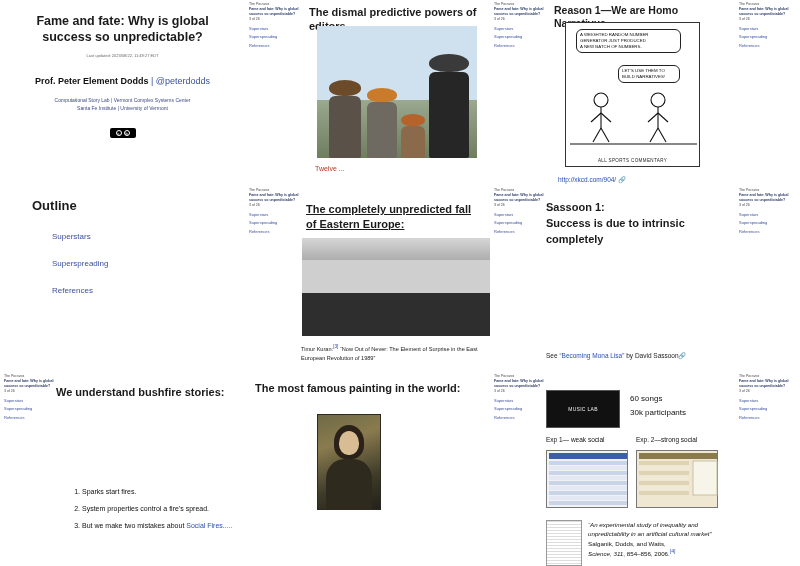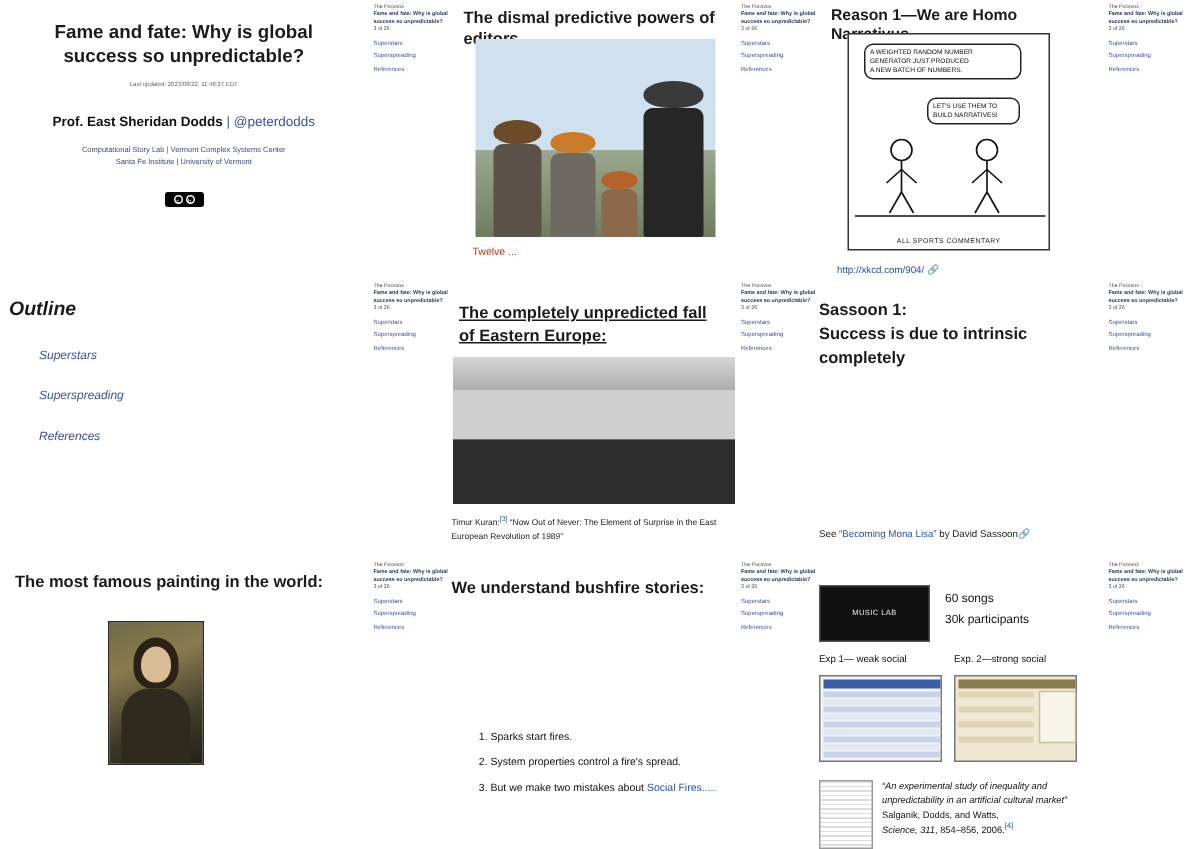--- a/index.html
+++ b/index.html
@@ -73,21 +73,21 @@
     position:absolute; left:75px; top:22px; width:135px; height:145px;
     border:1px solid #333; background:#fff;
   }
   #c3 .comic .panel-txt { font-size:4.4px; color:#111; line-height:1.35; }
   #c3 .bubble { border:1px solid #222; border-radius:6px; padding:2px 3px; background:#fff; }
   #c3 .caption-bottom { position:absolute; bottom:3px; left:0; right:0; text-align:center; font-size:4.5px; letter-spacing:.4px;}
   #c3 .link { position:absolute; left:68px; bottom:2px; font-size:6.5px; color:#333; }
   #c3 .link a { color:#2a4fb0; text-decoration:none;}
 
   
-  #c5 { padding: 12px 6px; font-style: italic; }
+  #c5 { padding: 12px 32px; }
   #c5 .slide-title { font-size:13px; }
   #c5 .outline-item { margin-left: 20px; margin-top: 18px; font-size:8px; color:#3b4fa0; }
 
   
   #c6 .slide-title { position:absolute; left:61px; top:16px; right:6px; font-size:11px; line-height:1.35;text-decoration:underline;}
   #c6 .photo {
     position:absolute; left:57px; top:52px; width:190px; height:98px;
     background: linear-gradient(180deg,#d6d6d4 0%, #8e8e8c 40%, #3b3b3b 100%);
     filter: grayscale(1);
   }
@@ -155,21 +155,21 @@
 </style>
 </head>
 <body>
 
 <div class="grid">
 
   <div class="cell" id="c1">
     <div class="slide-title">Fame and fate: Why is global success so unpredictable?</div>
     <div class="updated">Last updated: 2023/08/22, 11:48:27 EDT</div>
     <div class="author">
-      <span>Prof. East Sheridan Dodds</span>
+      <span>Prof. Peter Element Dodds</span>
       <span class="handle">| @peterdodds</span>
     </div>
     <div class="affil" style="white-space:pre-line">Computational Story Lab | Vermont Complex Systems Center
 Santa Fe Institute | University of Vermont</div>
     <div class="cc">
       <div class="circles">
           <div class="c">c</div>
           <div class="c">b</div>
         </div>
     </div>
@@ -313,44 +313,44 @@
     <div class="minitoc">
       <div class="mt-head">The Pocsvox</div>
       <div class="mt-title">Fame and fate: Why is global success so unpredictable?</div>
       <div class="mt-head">3 of 26</div>
       <div class="mt-item">Superstars</div>
       <div class="mt-item">Superspreading</div>
       <div class="mt-item">References</div>
     </div>
   </div>
 
+  <div class="cell" id="c10">
+    <div class="minitoc">
+      <div class="mt-head">The Pocsvox</div>
+      <div class="mt-title">Fame and fate: Why is global success so unpredictable?</div>
+      <div class="mt-head">3 of 26</div>
+      <div class="mt-item">Superstars</div>
+      <div class="mt-item">Superspreading</div>
+      <div class="mt-item">References</div>
+    </div>
+    <div class="slide-title">We understand bushfire stories:</div>
+    <ol>
+      <li>Sparks start fires.</li>
+      <li>System properties control a fire's spread.</li>
+      <li><span>But we make two mistakes about </span><a href="#">Social Fires.....</a></li>
+    </ol>
+  </div>
+
   <div class="cell" id="c9">
     <div class="slide-title">The most famous painting in the world:</div>
     <div class="mona">
       <div class="hair"></div>
       <div class="face"></div>
       <div class="torso"></div>
     </div>
-  </div>
-
-  <div class="cell" id="c10">
-    <div class="minitoc">
-      <div class="mt-head">The Pocsvox</div>
-      <div class="mt-title">Fame and fate: Why is global success so unpredictable?</div>
-      <div class="mt-head">3 of 26</div>
-      <div class="mt-item">Superstars</div>
-      <div class="mt-item">Superspreading</div>
-      <div class="mt-item">References</div>
-    </div>
-    <div class="slide-title">We understand bushfire stories:</div>
-    <ol>
-      <li>Sparks start fires.</li>
-      <li>System properties control a fire's spread.</li>
-      <li><span>But we make two mistakes about </span><a href="#">Social Fires.....</a></li>
-    </ol>
   </div>
 
   <div class="cell" id="c11">
     <div class="minitoc">
       <div class="mt-head">The Pocsvox</div>
       <div class="mt-title">Fame and fate: Why is global success so unpredictable?</div>
       <div class="mt-head">3 of 26</div>
       <div class="mt-item">Superstars</div>
       <div class="mt-item">Superspreading</div>
       <div class="mt-item">References</div>

